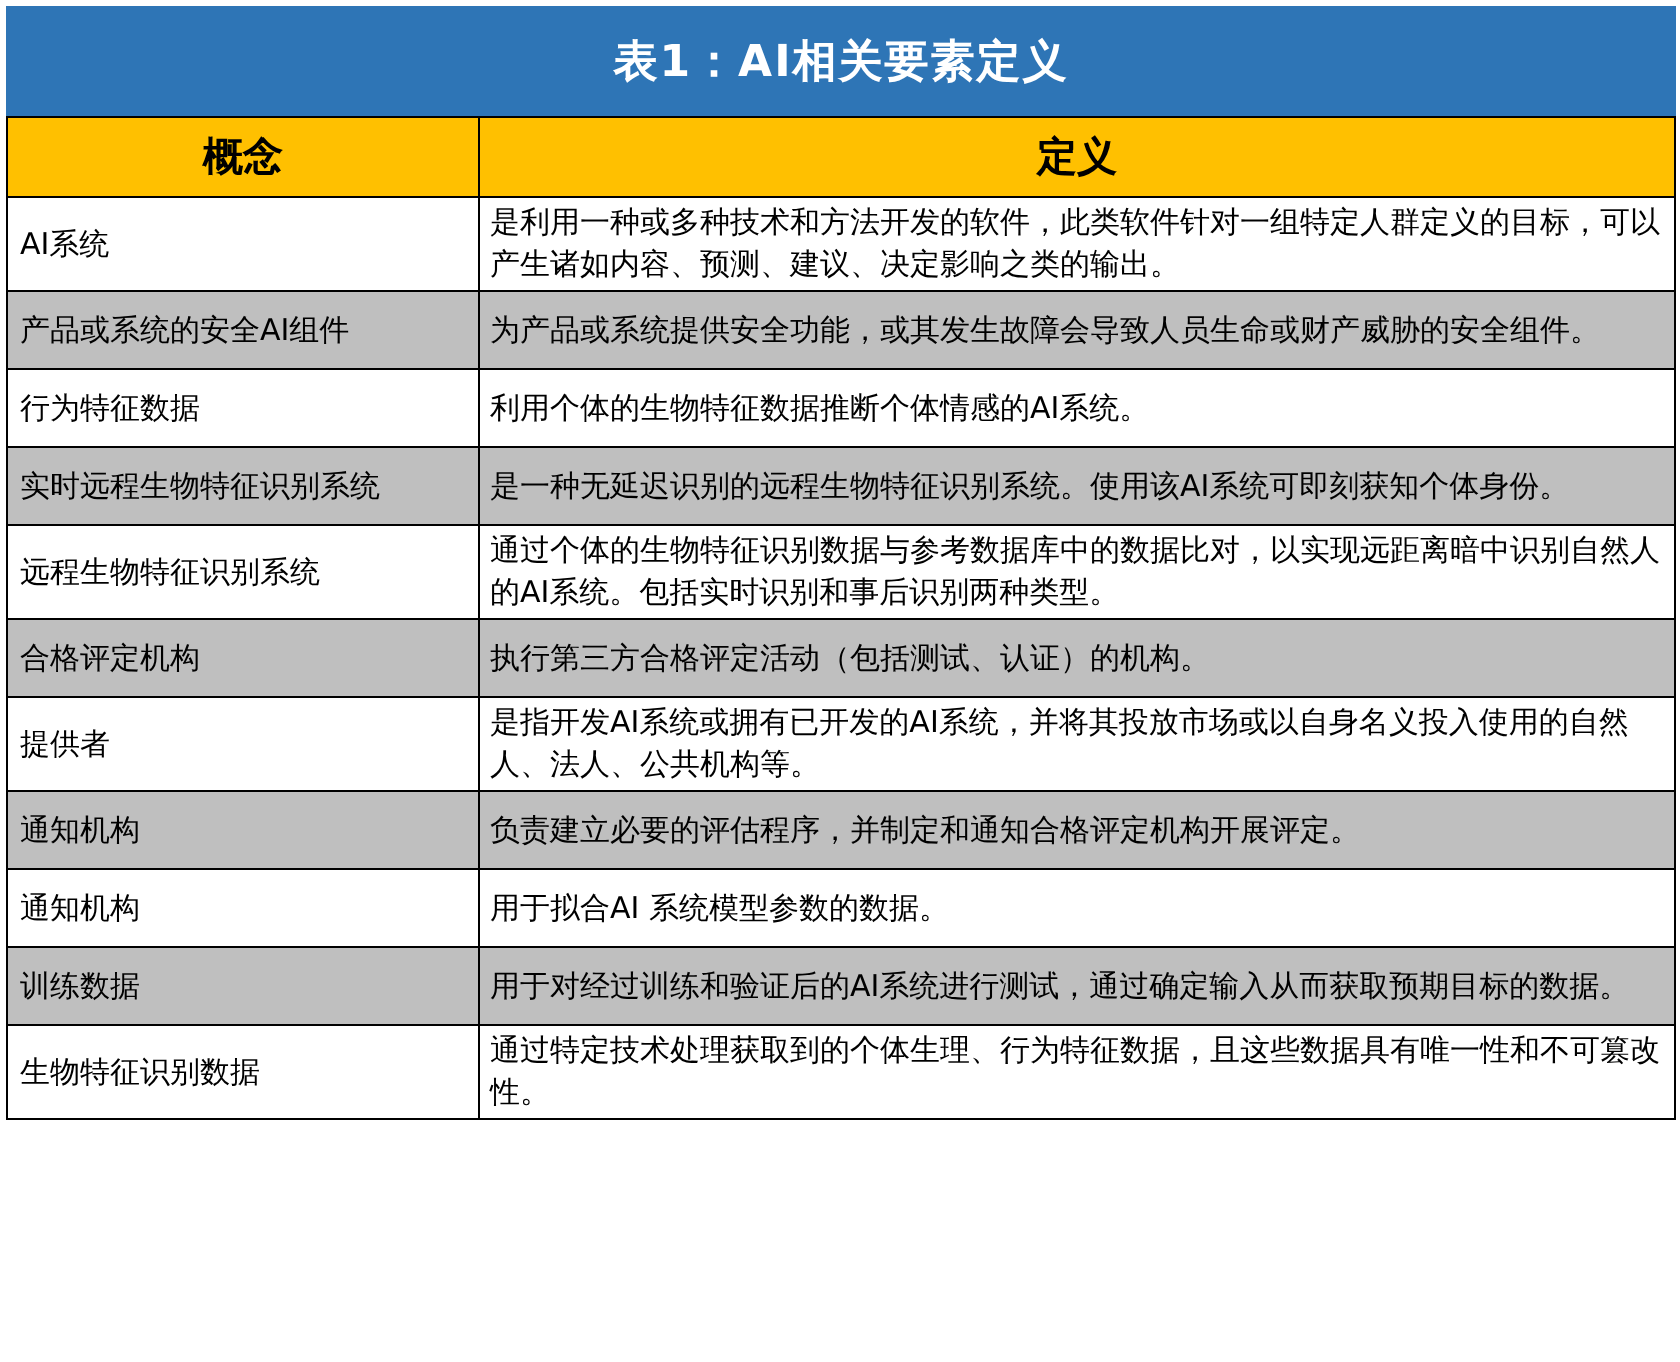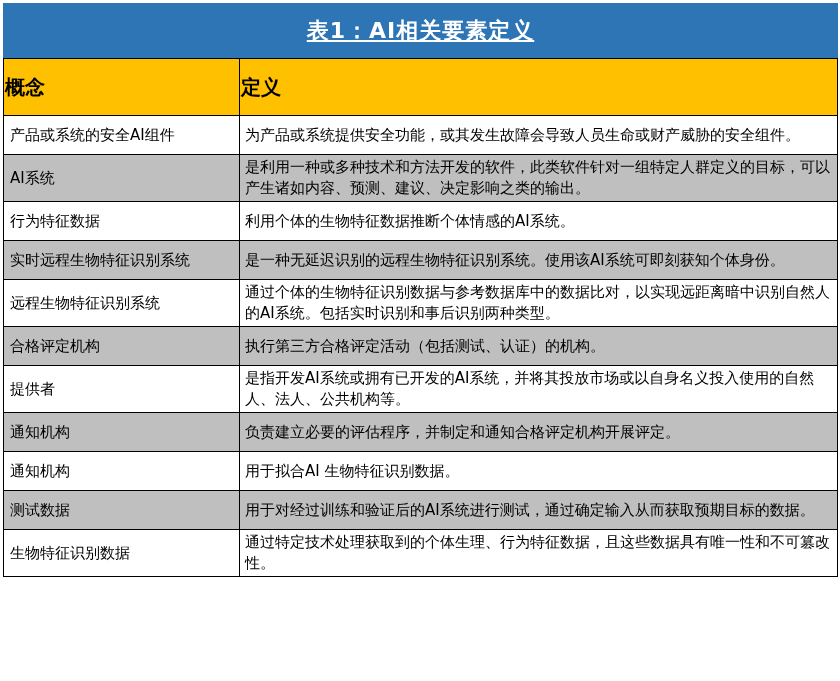--- a/index.html
+++ b/index.html
@@ -35,29 +35,28 @@
   .title-row th {
     background: var(--title-bg);
     color: var(--title-text);
     font-size: 22px;
     font-weight: bold;
     text-align: center;
     height: 55px;
     border: 1px solid var(--title-bg);
     border-bottom: 1px solid var(--border);
     letter-spacing: 1px;
-    text-decoration: underline;
   }
   .header-row th {
     background: var(--header-bg);
     color: var(--text);
     font-size: 20px;
     font-weight: bold;
-    text-align: left;
-    height: 57px;
+    text-align: center;
+    height: 40px;
     border: 1px solid var(--border);
   }
   tbody td {
     border: 1px solid var(--border);
     font-size: 15px;
     line-height: 21px;
     vertical-align: middle;
     padding: 2px 5px 2px 5px;
     word-break: break-all;
   }
@@ -78,26 +77,26 @@
       <tr class="title-row">
         <th colspan="2">表1：AI相关要素定义</th>
       </tr>
       <tr class="header-row">
         <th>概念</th>
         <th>定义</th>
       </tr>
     </thead>
     <tbody>
       <tr>
+        <td class="concept">AI系统</td>
+        <td class="definition">是利用一种或多种技术和方法开发的软件，此类软件针对一组特定人群定义的目标，可以产生诸如内容、预测、建议、决定影响之类的输出。</td>
+      </tr>
+      <tr>
         <td class="concept">产品或系统的安全AI组件</td>
         <td class="definition">为产品或系统提供安全功能，或其发生故障会导致人员生命或财产威胁的安全组件。</td>
-      </tr>
-      <tr>
-        <td class="concept">AI系统</td>
-        <td class="definition">是利用一种或多种技术和方法开发的软件，此类软件针对一组特定人群定义的目标，可以产生诸如内容、预测、建议、决定影响之类的输出。</td>
       </tr>
       <tr>
         <td class="concept">行为特征数据</td>
         <td class="definition">利用个体的生物特征数据推断个体情感的AI系统。</td>
       </tr>
       <tr>
         <td class="concept">实时远程生物特征识别系统</td>
         <td class="definition">是一种无延迟识别的远程生物特征识别系统。使用该AI系统可即刻获知个体身份。</td>
       </tr>
       <tr>
@@ -111,24 +110,24 @@
       <tr>
         <td class="concept">提供者</td>
         <td class="definition">是指开发AI系统或拥有已开发的AI系统，并将其投放市场或以自身名义投入使用的自然人、法人、公共机构等。</td>
       </tr>
       <tr>
         <td class="concept">通知机构</td>
         <td class="definition">负责建立必要的评估程序，并制定和通知合格评定机构开展评定。</td>
       </tr>
       <tr>
         <td class="concept">通知机构</td>
-        <td class="definition">用于拟合AI 生物特征识别数据。</td>
+        <td class="definition">用于拟合AI 系统模型参数的数据。</td>
       </tr>
       <tr>
-        <td class="concept">测试数据</td>
+        <td class="concept">训练数据</td>
         <td class="definition">用于对经过训练和验证后的AI系统进行测试，通过确定输入从而获取预期目标的数据。</td>
       </tr>
       <tr>
         <td class="concept">生物特征识别数据</td>
         <td class="definition">通过特定技术处理获取到的个体生理、行为特征数据，且这些数据具有唯一性和不可篡改性。</td>
       </tr>
     </tbody>
   </table>
 </div>
 

